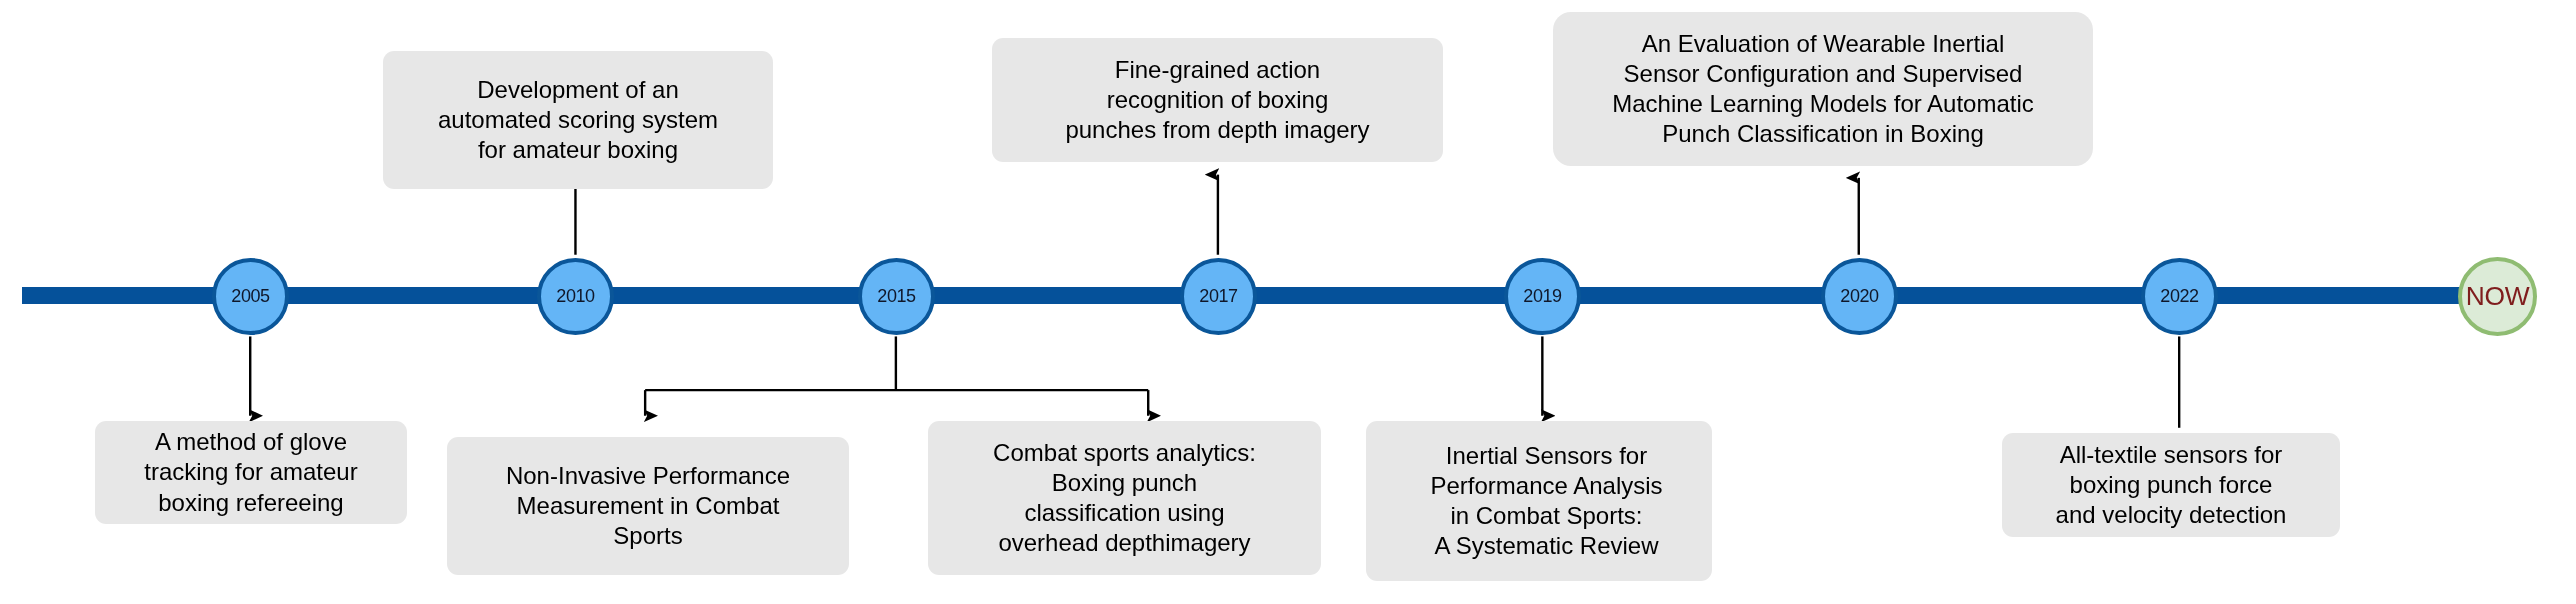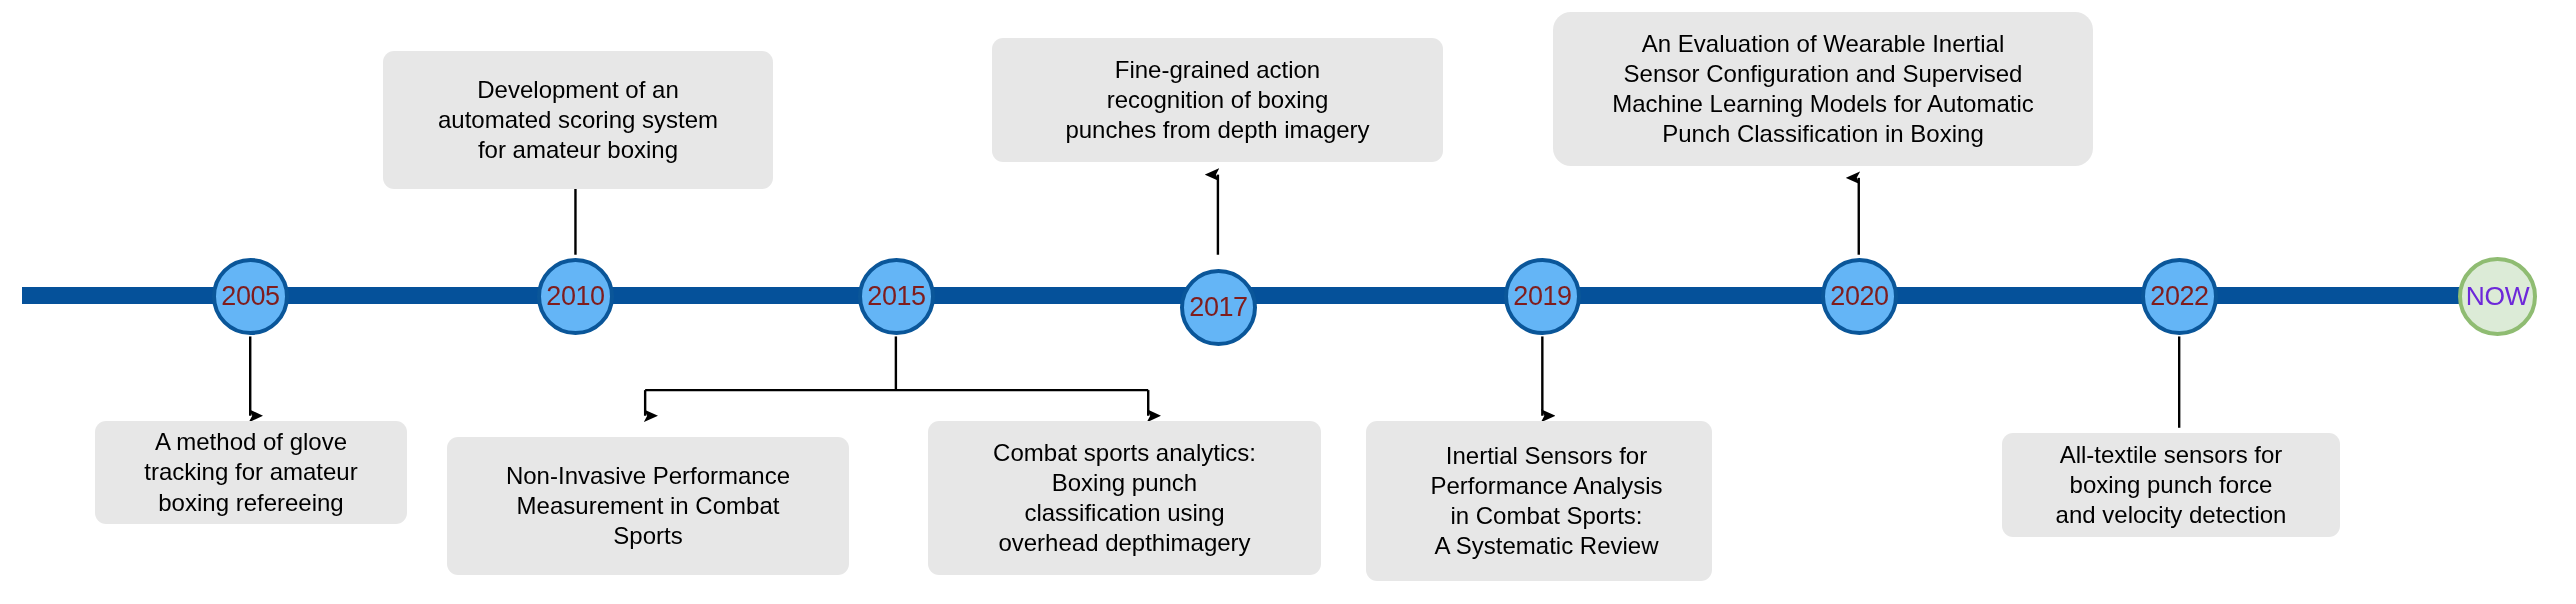--- a/index.html
+++ b/index.html
@@ -35,28 +35,28 @@
     height: 77px;
     margin-left: -38px;
     margin-top: -38px;
     border-radius: 50%;
     background: #64B5F6;
     border: 4.8px solid #0A5699;
     box-sizing: border-box;
     display: flex;
     align-items: center;
     justify-content: center;
-    color: #7f1d1d;
-    font-size: 27px;
+    color: #0f172a;
+    font-size: 18px;
     letter-spacing: -0.4px;
   }
   .node.now {
     background: #DCEBD7;
     border: 4px solid #8FBC72;
-    color: #6d28d9;
+    color: #7f1d1d;
     font-size: 26.4px;
   }
 
   
   .box {
     position: absolute;
     background: #E7E7E7;
     border-radius: 11.2px;
     box-sizing: border-box;
     display: flex;
@@ -149,21 +149,21 @@
   <div class="box" style="left:2002px; top:433px; width:338px; height:104px;">All-textile sensors for
 boxing punch force
 and velocity detection</div>
 
   <div class="node" style="left:250px; top:296px;">2005</div>
 
   <div class="node" style="left:575px; top:296px;">2010</div>
 
   <div class="node" style="left:896px; top:296px;">2015</div>
 
-  <div class="node" style="left:1218px; top:307px;">2017</div>
+  <div class="node" style="left:1218px; top:296px;">2017</div>
 
   <div class="node" style="left:1542px; top:296px;text-align:center;">2019</div>
 
   <div class="node" style="left:1859px; top:296px;">2020</div>
 
   <div class="node" style="left:2179px; top:296px;">2022</div>
 
   <div class="node now" style="left:2497px; top:296px; width:79px; height:79px; margin-left:-39px; margin-top:-39px;">NOW</div>
 
 </div>

